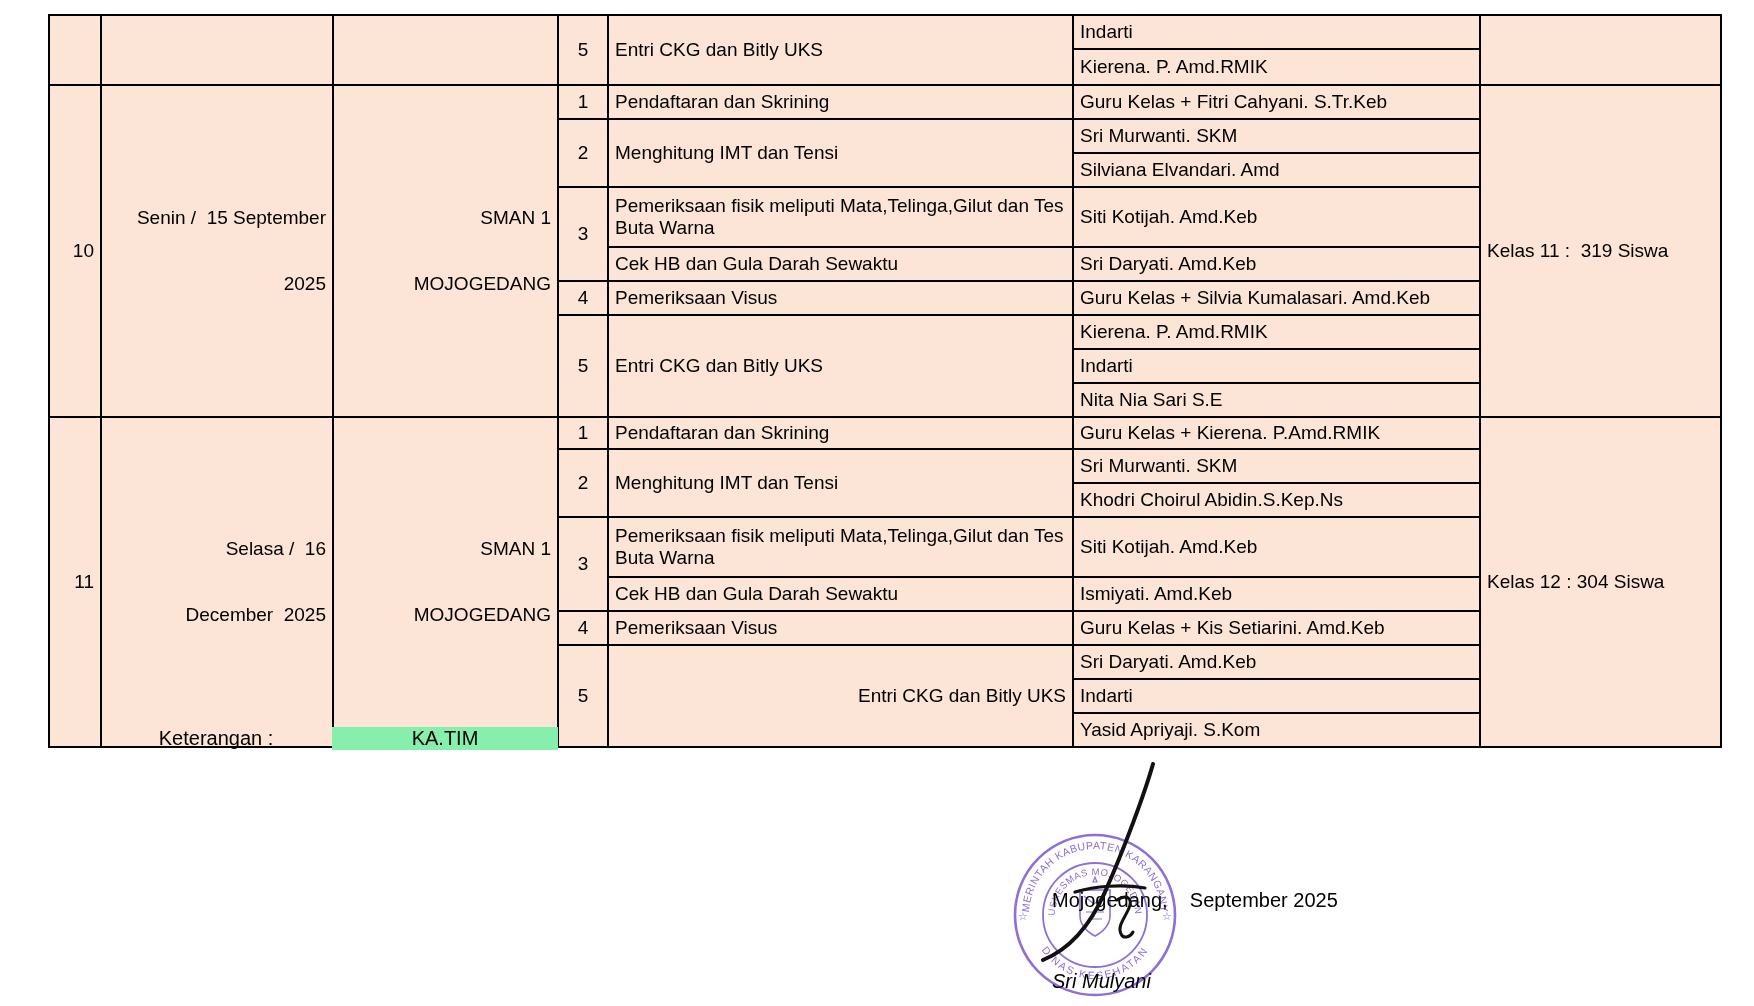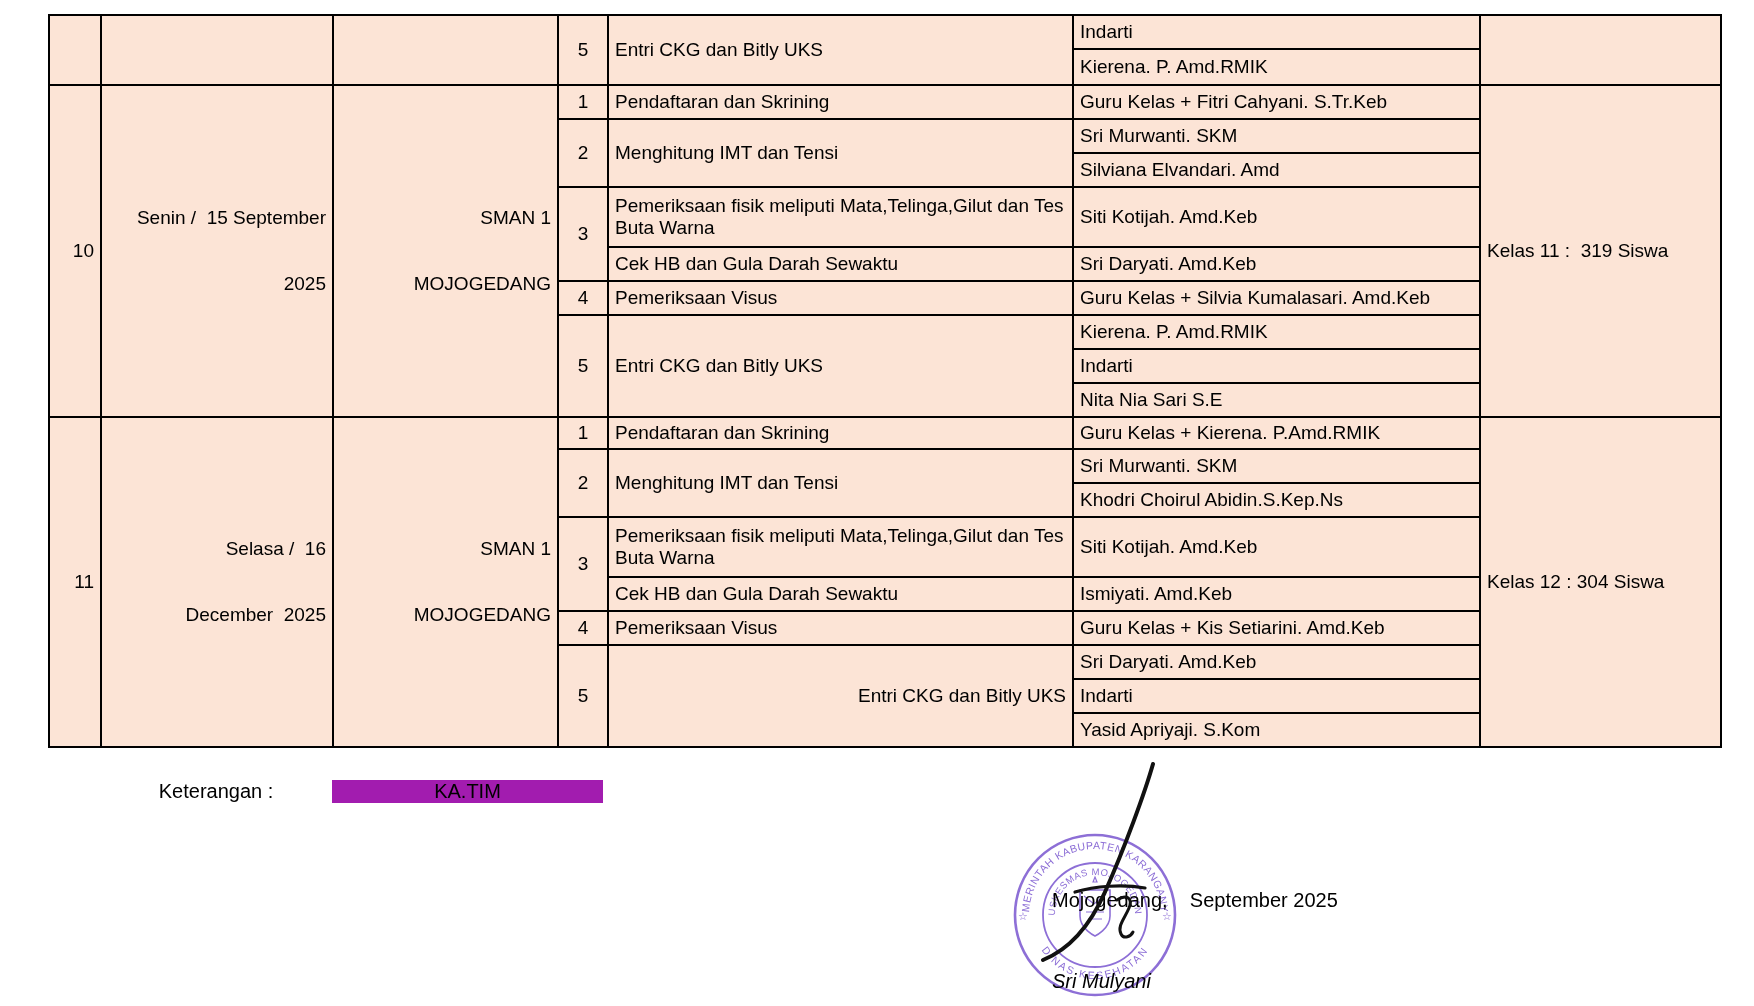--- a/index.html
+++ b/index.html
@@ -20,24 +20,24 @@
   td.vtop{vertical-align:top;padding-top:4px;}
   td.ctr{text-align:right;}
   td.tno{text-align:center;padding:1px 2px;}
   td.small{font-size:16.5px;}
   tr.h34{height:34px;} tr.h36{height:36px;} tr.h60{height:60px;} tr.h32{height:32px;}
   td.bt{border-top:4px solid #000;}
   td.bb{border-bottom:4px solid #000;}
   td.kelas{padding-left:13px;}
 
   
-  #ketrow{position:absolute;left:48px;top:780px;display:flex;align-items:flex-start;height:44px;}
+  #ketrow{position:absolute;left:48px;top:716px;display:flex;align-items:center;height:44px;}
   #ket-spacer{width:52px;}
   #ket-label{width:232px;display:flex;align-items:center;justify-content:center;font-size:20px;}
-  #ket-box{width:271px;background:#a21caf;display:flex;align-items:center;justify-content:center;font-size:20px;}
+  #ket-box{width:226px;background:#86efac;display:flex;align-items:center;justify-content:center;font-size:20px;}
 
   
   #sig-lines{position:absolute;left:1052px;top:828px;font-size:20px;line-height:29px;white-space:pre;z-index:3;}
   #sig-name{position:absolute;left:1052px;top:970px;font-size:20px;z-index:3;font-style:italic;}
   #stampbox{position:absolute;left:1000px;top:820px;width:190px;height:190px;z-index:2;}
   #scribble{position:absolute;left:1005px;top:752px;width:230px;height:240px;z-index:4;}
 </style>
 </head>
 <body>
 

